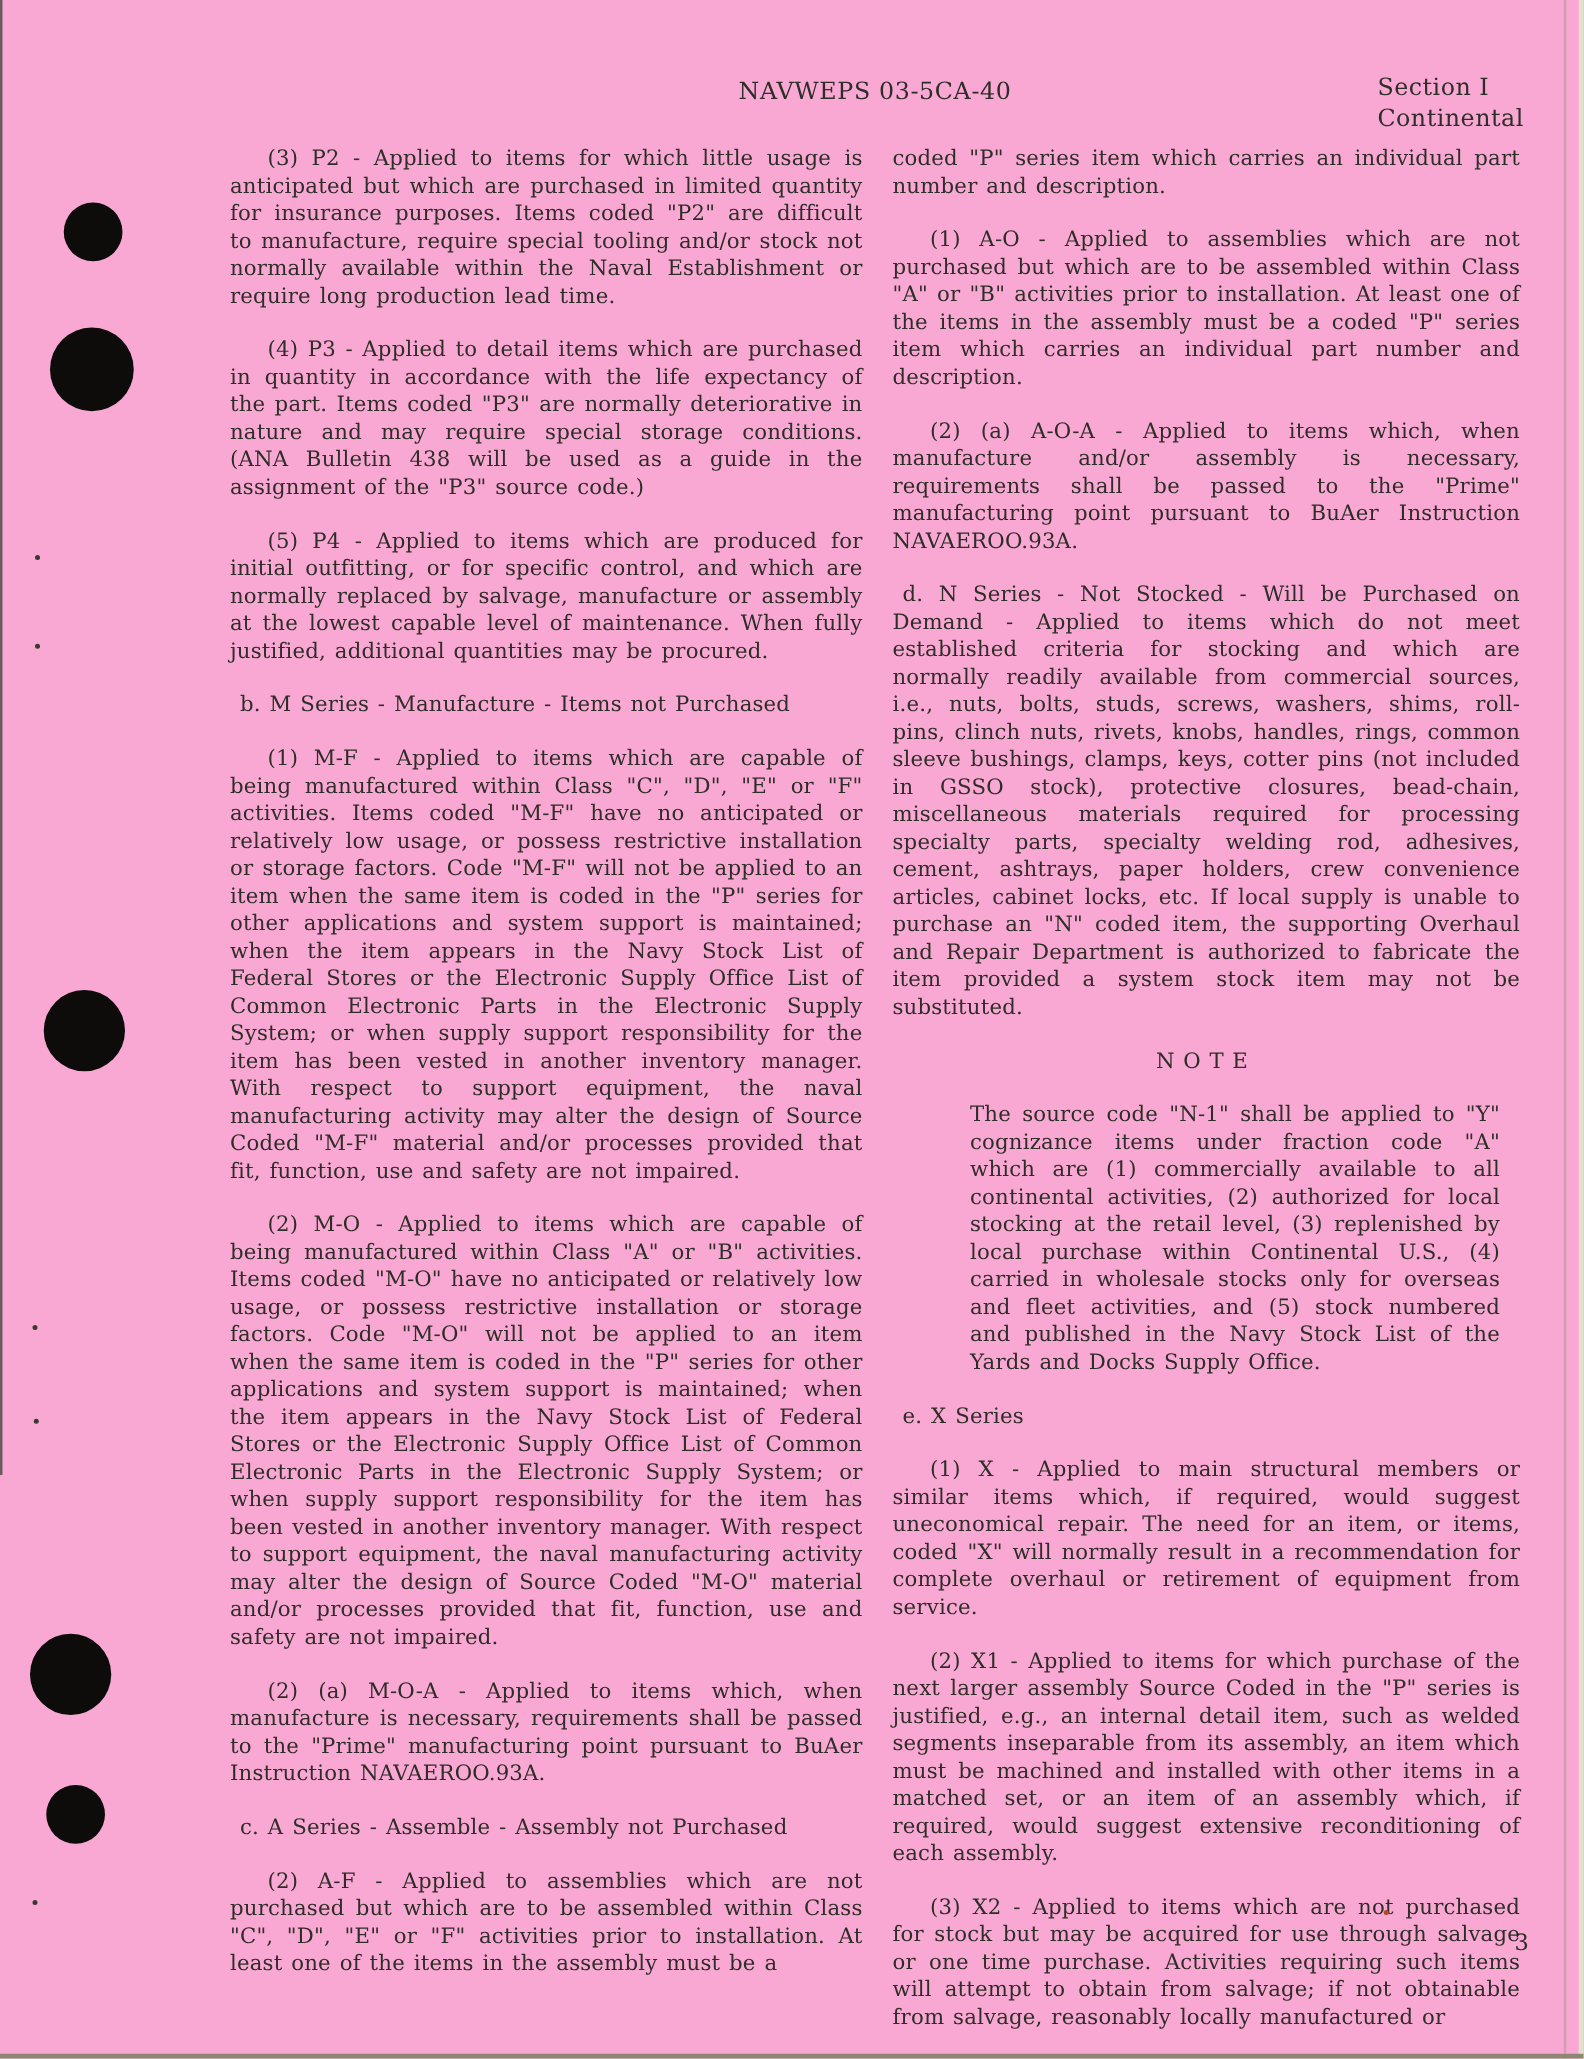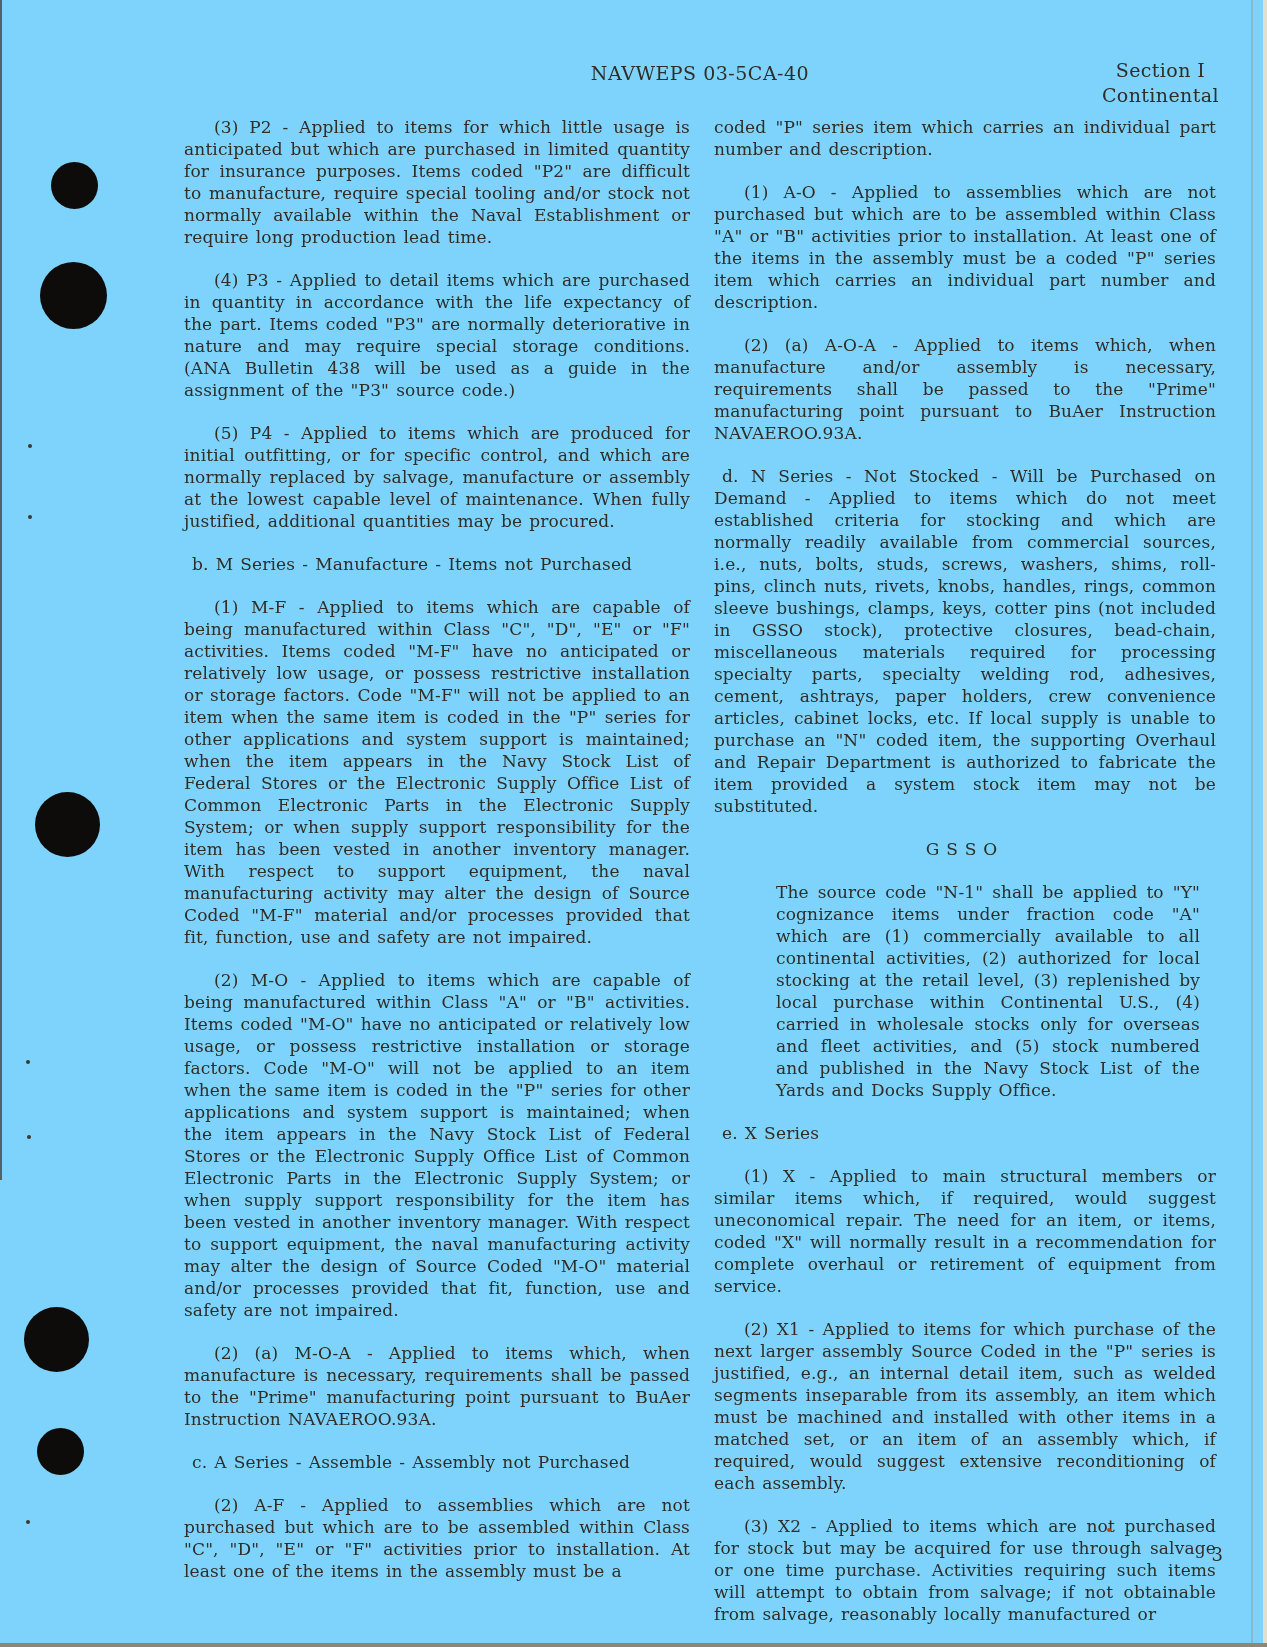--- a/index.html
+++ b/index.html
@@ -1,31 +1,31 @@
 <!DOCTYPE html>
 <html><head>
 <meta charset="utf-8">
 <style>
   html,body{margin:0;padding:0;background:#d8d4c6;}
   .page{
     position:relative;
     width:1267px;height:1647px;
-    background:#7dd3fc;
+    background:#f9a8d4;
     overflow:hidden;
     font-family:"DejaVu Serif","Liberation Serif",serif;
     color:#2f2d27;
   }
   
   .doc-number{
     position:absolute;top:62px;left:420px;width:560px;
     text-align:center;font-size:19px;letter-spacing:.5px;
   }
   .section-ref{
     position:absolute;top:58px;right:48px;
-    text-align:center;font-size:19px;line-height:25px;letter-spacing:.4px;
+    text-align:left;font-size:19px;line-height:25px;letter-spacing:.4px;
   }
   
   .col{
     position:absolute;top:116px;
     font-size:17px;line-height:22px;
     text-align:justify;
     letter-spacing:.15px;word-spacing:1.5px;
   }
   .col-left{left:160px;width:506px;margin-left:24px;}
   .col-right{left:714px;width:502px;}
@@ -69,21 +69,21 @@
       <div class="block paragraph">(2)  M-O - Applied to items which are capable of being manufactured within Class "A" or "B" activities. Items coded "M-O" have no anticipated or relatively low usage, or possess restrictive installation or storage factors. Code "M-O" will not be applied to an item when the same item is coded in the "P" series for other applications and system support is maintained; when the item appears in the Navy Stock List of Federal Stores or the Electronic Supply Office List of Common Electronic Parts in the Electronic Supply System; or when supply support responsibility for the item has been vested in another inventory manager. With respect to support equipment, the naval manufacturing activity may alter the design of Source Coded "M-O" material and/or processes provided that fit, function, use and safety are not impaired.</div>
       <div class="block paragraph">(2) (a)  M-O-A - Applied to items which, when manufacture is necessary, requirements shall be passed to the "Prime" manufacturing point pursuant to BuAer Instruction NAVAEROO.93A.</div>
       <div class="block heading">c.  A Series - Assemble - Assembly not Purchased</div>
       <div class="block paragraph">(2)  A-F - Applied to assemblies which are not purchased but which are to be assembled within Class "C", "D", "E" or "F" activities prior to installation. At least one of the items in the assembly must be a</div>
     </div>
   <div class="col col-right" id="col-right">
       <div class="block continuation">coded "P" series item which carries an individual part number and description.</div>
       <div class="block paragraph">(1)  A-O - Applied to assemblies which are not purchased but which are to be assembled within Class "A" or "B" activities prior to installation. At least one of the items in the assembly must be a coded "P" series item which carries an individual part number and description.</div>
       <div class="block paragraph">(2) (a)  A-O-A - Applied to items which, when manufacture and/or assembly is necessary, requirements shall be passed to the "Prime" manufacturing point pursuant to BuAer Instruction NAVAEROO.93A.</div>
       <div class="block lead">d.  N Series - Not Stocked - Will be Purchased on Demand - Applied to items which do not meet established criteria for stocking and which are normally readily available from commercial sources, i.e., nuts, bolts, studs, screws, washers, shims, roll-pins, clinch nuts, rivets, knobs, handles, rings, common sleeve bushings, clamps, keys, cotter pins (not included in GSSO stock), protective closures, bead-chain, miscellaneous materials required for processing specialty parts, specialty welding rod, adhesives, cement, ashtrays, paper holders, crew convenience articles, cabinet locks, etc. If local supply is unable to purchase an "N" coded item, the supporting Overhaul and Repair Department is authorized to fabricate the item provided a system stock item may not be substituted.</div>
-      <div class="block note-heading">GSSO</div>
+      <div class="block note-heading">NOTE</div>
       <div class="block note">The source code "N-1" shall be applied to "Y" cognizance items under fraction code "A" which are (1) commercially available to all continental activities, (2) authorized for local stocking at the retail level, (3) replenished by local purchase within Continental U.S., (4) carried in wholesale stocks only for overseas and fleet activities, and (5) stock numbered and published in the Navy Stock List of the Yards and Docks Supply Office.</div>
       <div class="block heading">e.  X Series</div>
       <div class="block paragraph">(1)  X - Applied to main structural members or similar items which, if required, would suggest uneconomical repair. The need for an item, or items, coded "X" will normally result in a recommendation for complete overhaul or retirement of equipment from service.</div>
       <div class="block paragraph">(2)  X1 - Applied to items for which purchase of the next larger assembly Source Coded in the "P" series is justified, e.g., an internal detail item, such as welded segments inseparable from its assembly, an item which must be machined and installed with other items in a matched set, or an item of an assembly which, if required, would suggest extensive reconditioning of each assembly.</div>
       <div class="block paragraph">(3)  X2 - Applied to items which are not purchased for stock but may be acquired for use through salvage or one time purchase. Activities requiring such items will attempt to obtain from salvage; if not obtainable from salvage, reasonably locally manufactured or</div>
     </div>
 
   <div class="page-number">3</div>
 
   <div class="dot" style="left:51px;top:162px;width:47px;height:47px;"></div>

